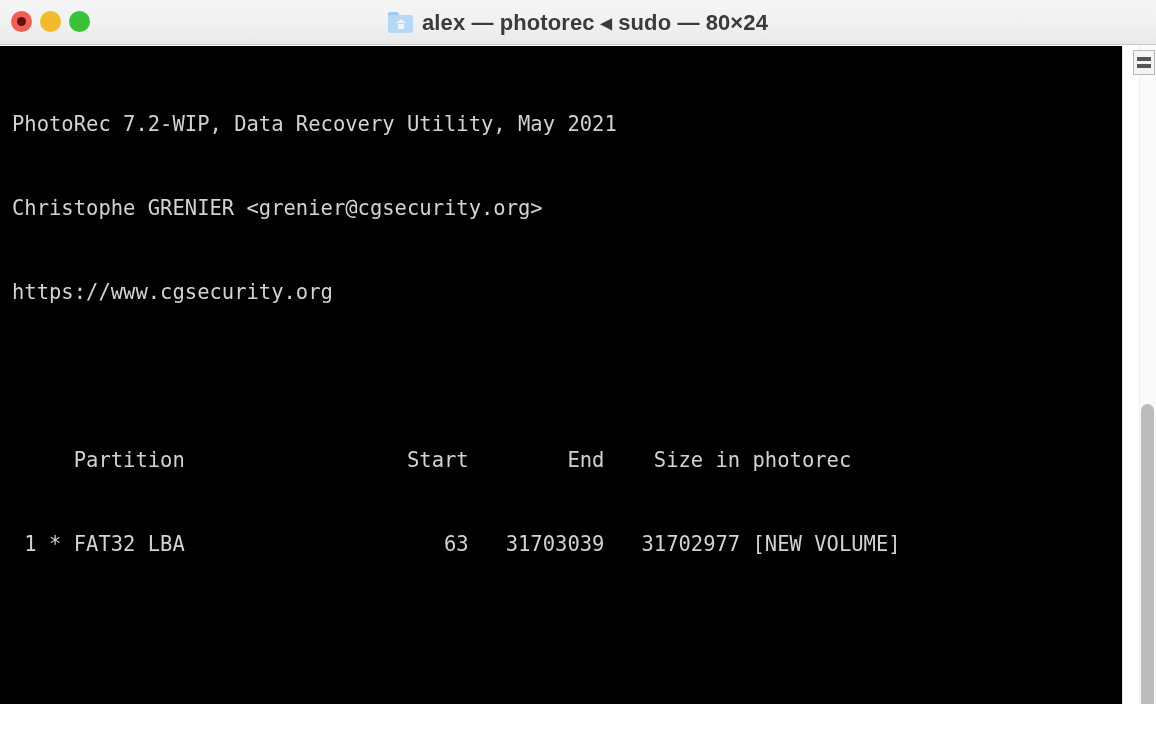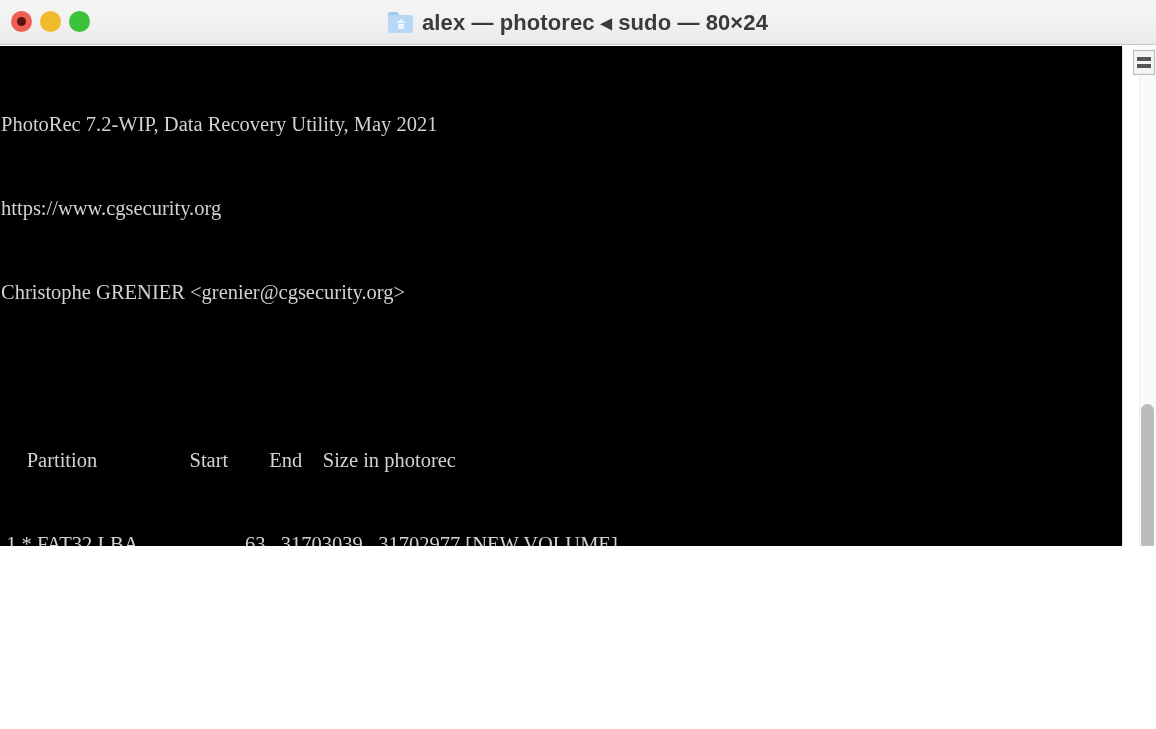--- a/index.html
+++ b/index.html
@@ -10,21 +10,21 @@
   body {
     width: 1156px;
     height: 729px;
     overflow: hidden;
     font-family: "Liberation Sans", sans-serif;
   }
 
   .window {
     position: relative;
     width: 1156px;
-    height: 546px;
+    height: 704px;
     background: #ffffff;
     overflow: hidden;
   }
 
   
   .titlebar {
     position: absolute;
     left: 0; top: 0;
     width: 1156px;
     height: 45px;
@@ -132,23 +132,22 @@
     width: 1122px;
     font-family: "DejaVu Sans Mono", "Liberation Mono", monospace;
     font-size: 20.5px;
     line-height: 28px;
     color: #d2d2d2;
     white-space: pre;
     letter-spacing: 0px;
   }
   .term-lines .line {
     height: 28px;
-    padding-left: 1px;
-    box-sizing: border-box;
-    font-family: Liberation Serif, serif;
+    padding-left: 12px;
+    box-sizing: border-box;
   }
 
   .stop-button {
     position: absolute;
     left: 0;
     top: 669px;
     width: 115px;
     height: 28px;
     background: #bfbfbf;
     color: #000000;
@@ -230,22 +229,22 @@
         <span class="roof"></span>
         <span class="walls"></span>
       </span>
       <span class="title-text">alex — photorec ◂ sudo — 80×24</span>
     </div>
   </div>
 
   <div class="terminal">
     <div class="term-lines">
       <div class="line">PhotoRec 7.2-WIP, Data Recovery Utility, May 2021</div>
+      <div class="line">Christophe GRENIER &lt;grenier@cgsecurity.org&gt;</div>
       <div class="line">https://www.cgsecurity.org</div>
-      <div class="line">Christophe GRENIER &lt;grenier@cgsecurity.org&gt;</div>
       <div class="line"></div>
       <div class="line">     Partition                  Start        End    Size in photorec</div>
       <div class="line"> 1 * FAT32 LBA                     63   31703039   31702977 [NEW VOLUME]</div>
       <div class="line"></div>
       
       
       
       
       
       

